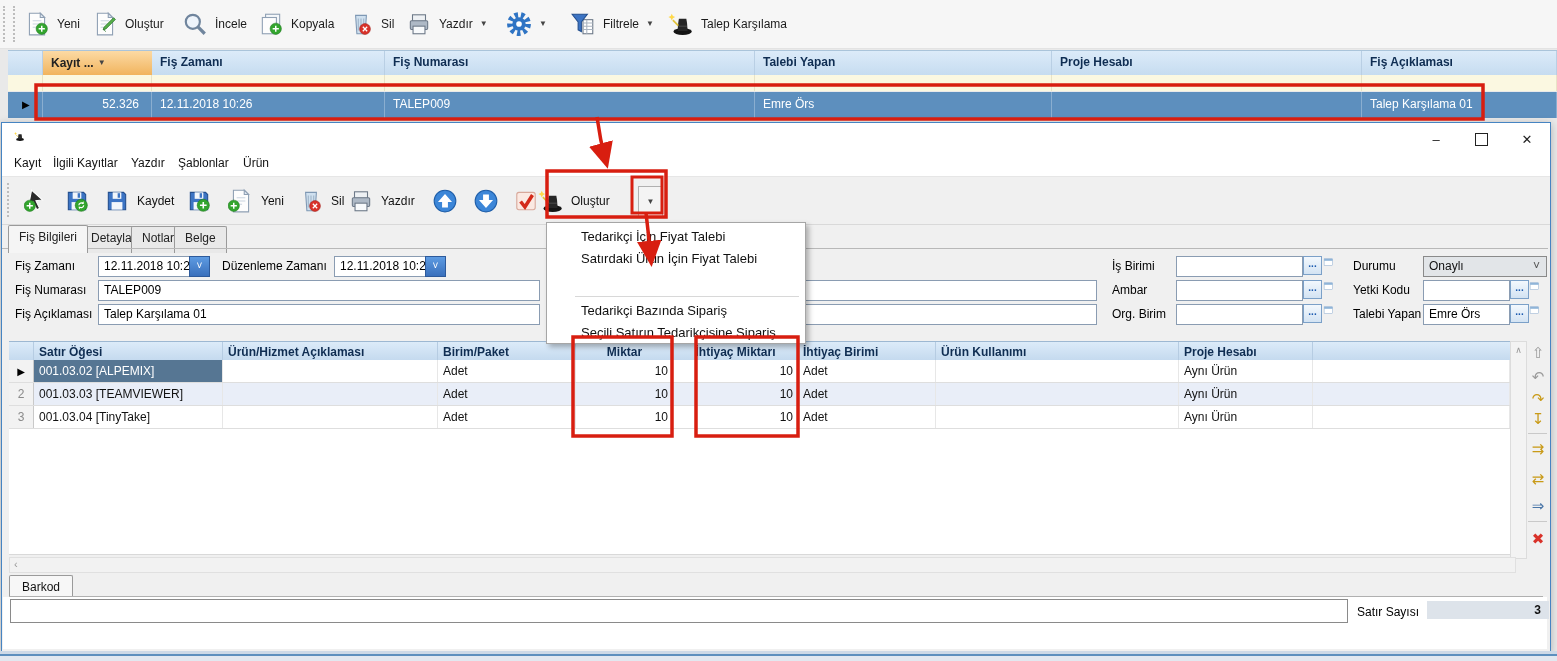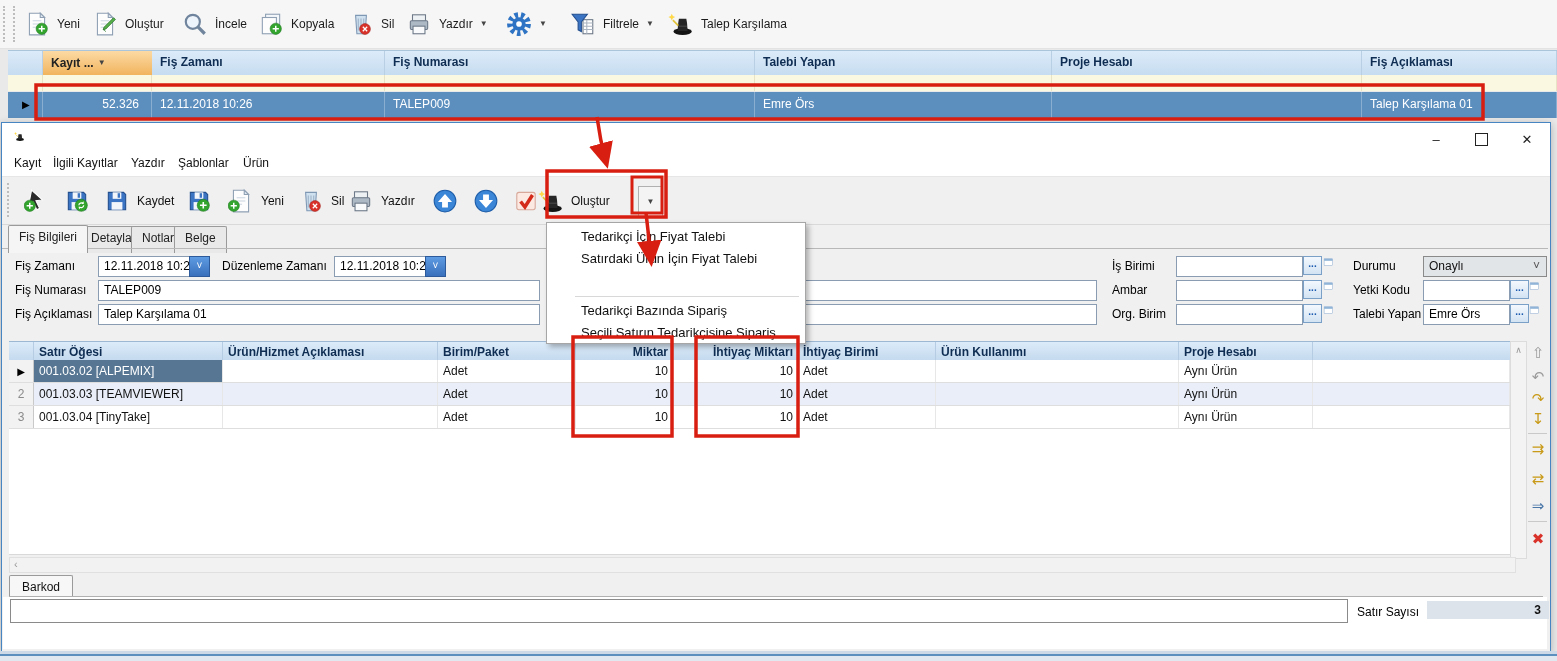--- a/index.html
+++ b/index.html
@@ -44,21 +44,21 @@
   .flabel{font-size:12px;color:#000;white-space:nowrap}
   .inp{background:#fff;border:1px solid #8a9cb2;padding:2px 5px 0 5px;height:17px;font-size:12px;color:#000;white-space:nowrap;overflow:hidden}
   .dbtn{background:linear-gradient(#5d9be2,#3a70bc);border:1px solid #2d5a9b;color:#fff;text-align:center;font-size:10px;height:19px;line-height:18px}
   .lkbtn{background:linear-gradient(#f3f8fd,#d3e3f3);border:1px solid #7ba0c8;color:#1d5bb0;font-weight:bold;text-align:center;font-size:10px;height:17px;line-height:13px}
   .sel{background:#e2e5e8;border:1px solid #8a8a8a;padding:2px 5px 0 5px;height:17px}
   .sel .chev{position:absolute;right:6px;top:2px;color:#555}
   
   .dg{left:7px;width:1501px;display:grid;grid-template-columns:25px 189px 215px 138px 97px 125px 138px 243px 134px 197px}
   #dg-head{top:218px;height:19px;background:linear-gradient(#dcebf9,#c3d9ee);border-top:1px solid #9db8d2;border-bottom:1px solid #9db8d2}
   #dg-head div{font-weight:bold;color:#0f2d52;padding:3px 4px 0 5px;border-right:1px solid #b6cce2;overflow:hidden;white-space:nowrap}
-  #dg-head .ra{text-align:right}
+  #dg-head .ra{text-align:center}
   .dgrow{height:22px;background:#fff;border-bottom:1px solid #dedede}
   .dgrow div{padding:4px 4px 0 5px;border-right:1px solid #e7e7e7;overflow:hidden;white-space:nowrap;height:18px}
   .dgrow .ind{background:#f2f2f2;border-right:1px solid #c9c9c9;color:#8a8a8a;text-align:center;padding:4px 0 0 0}
   .dgrow .ra{text-align:right}
   .dgrow.alt{background:#e9eef8}
   .selcell{background:#567693 !important;color:#fff}
   #dg-body{top:237px;left:7px;width:1501px;height:194px;background:#fff;border-bottom:1px solid #d9d9d9}
   
   #vsb{left:1508px;top:218px;width:15px;height:213px;background:#f3f3f3;border:1px solid #dcdcdc;color:#9a9a9a;font-size:9px;text-align:center;padding-top:3px}
   #sidebar-tools{left:1524px;top:218px;width:24px;height:225px}

